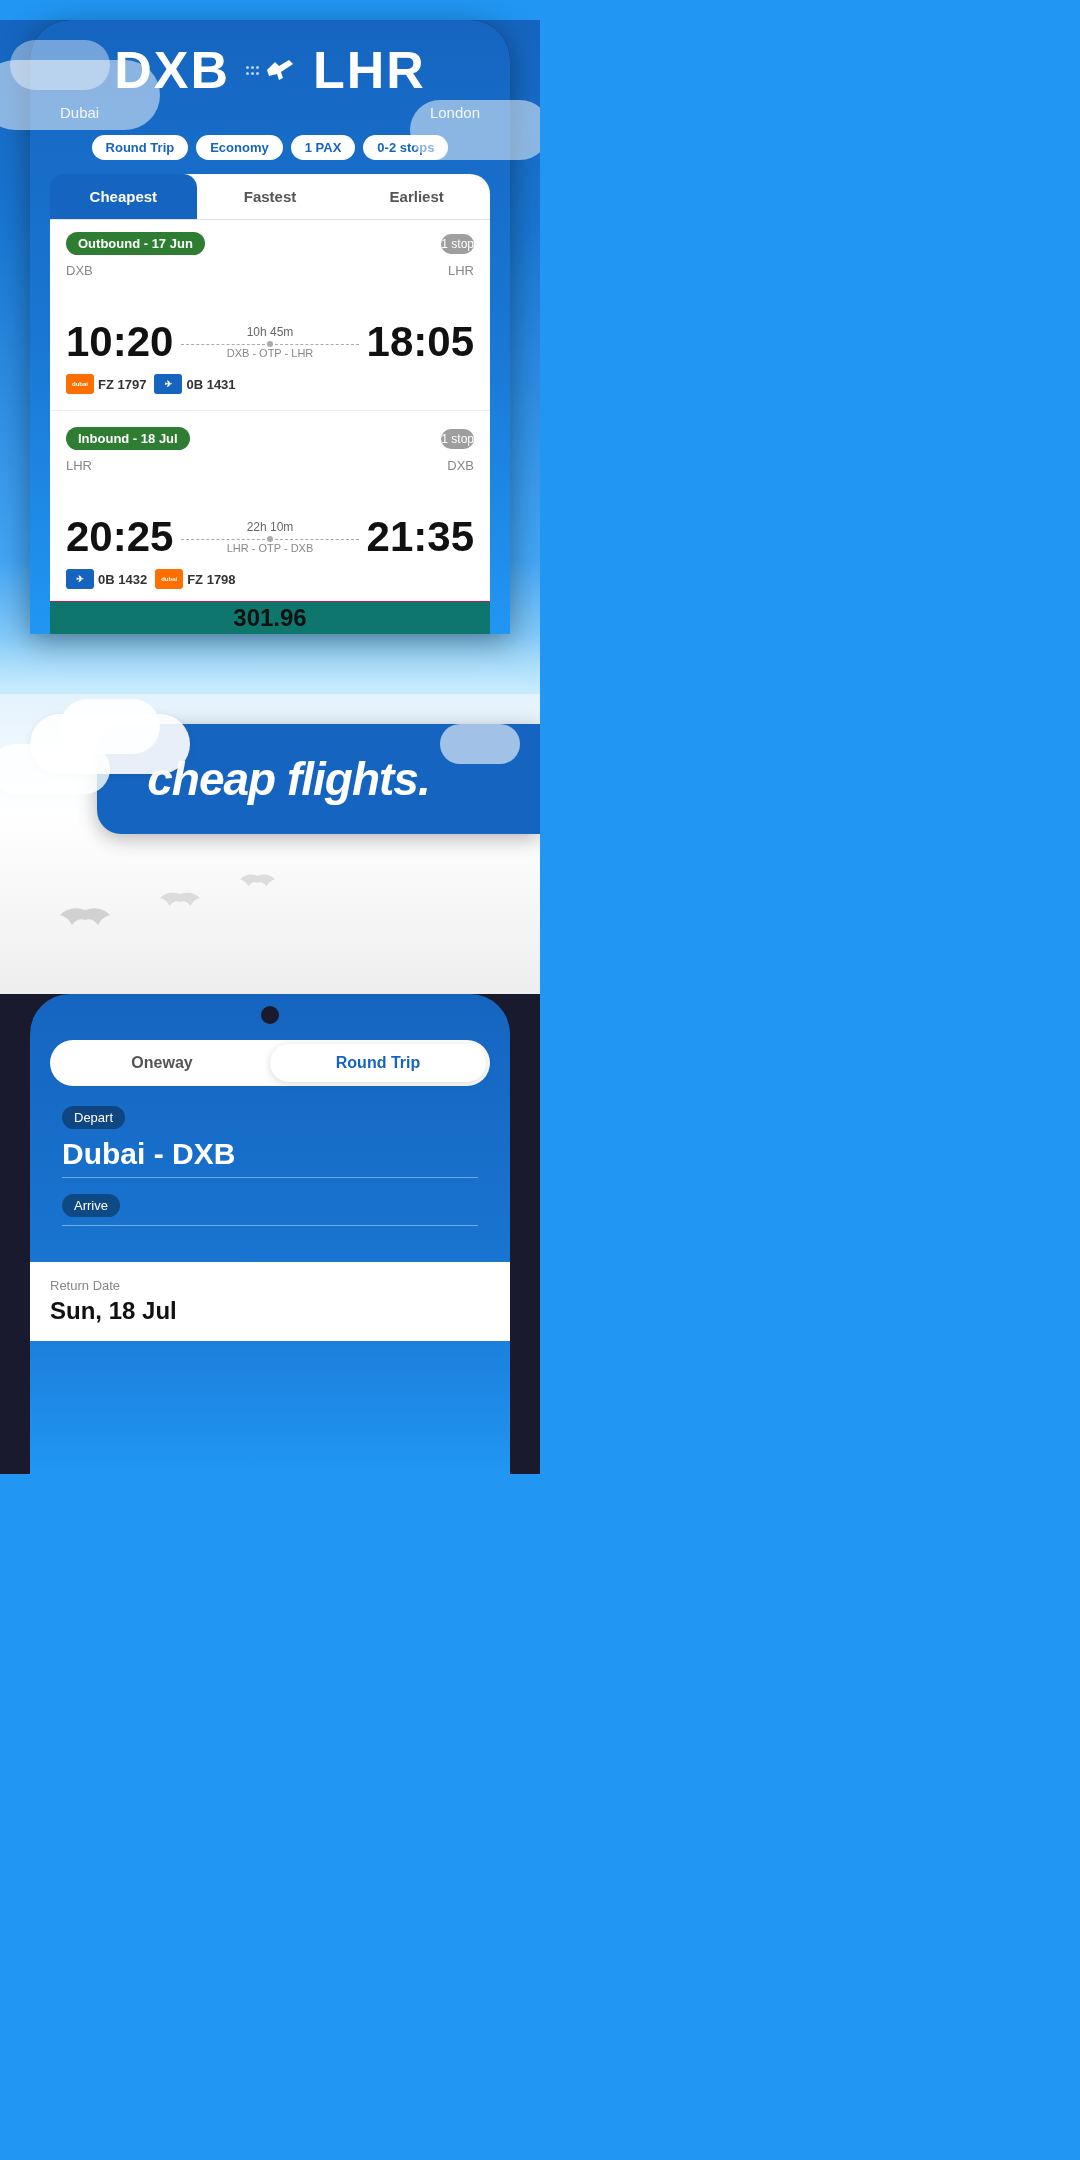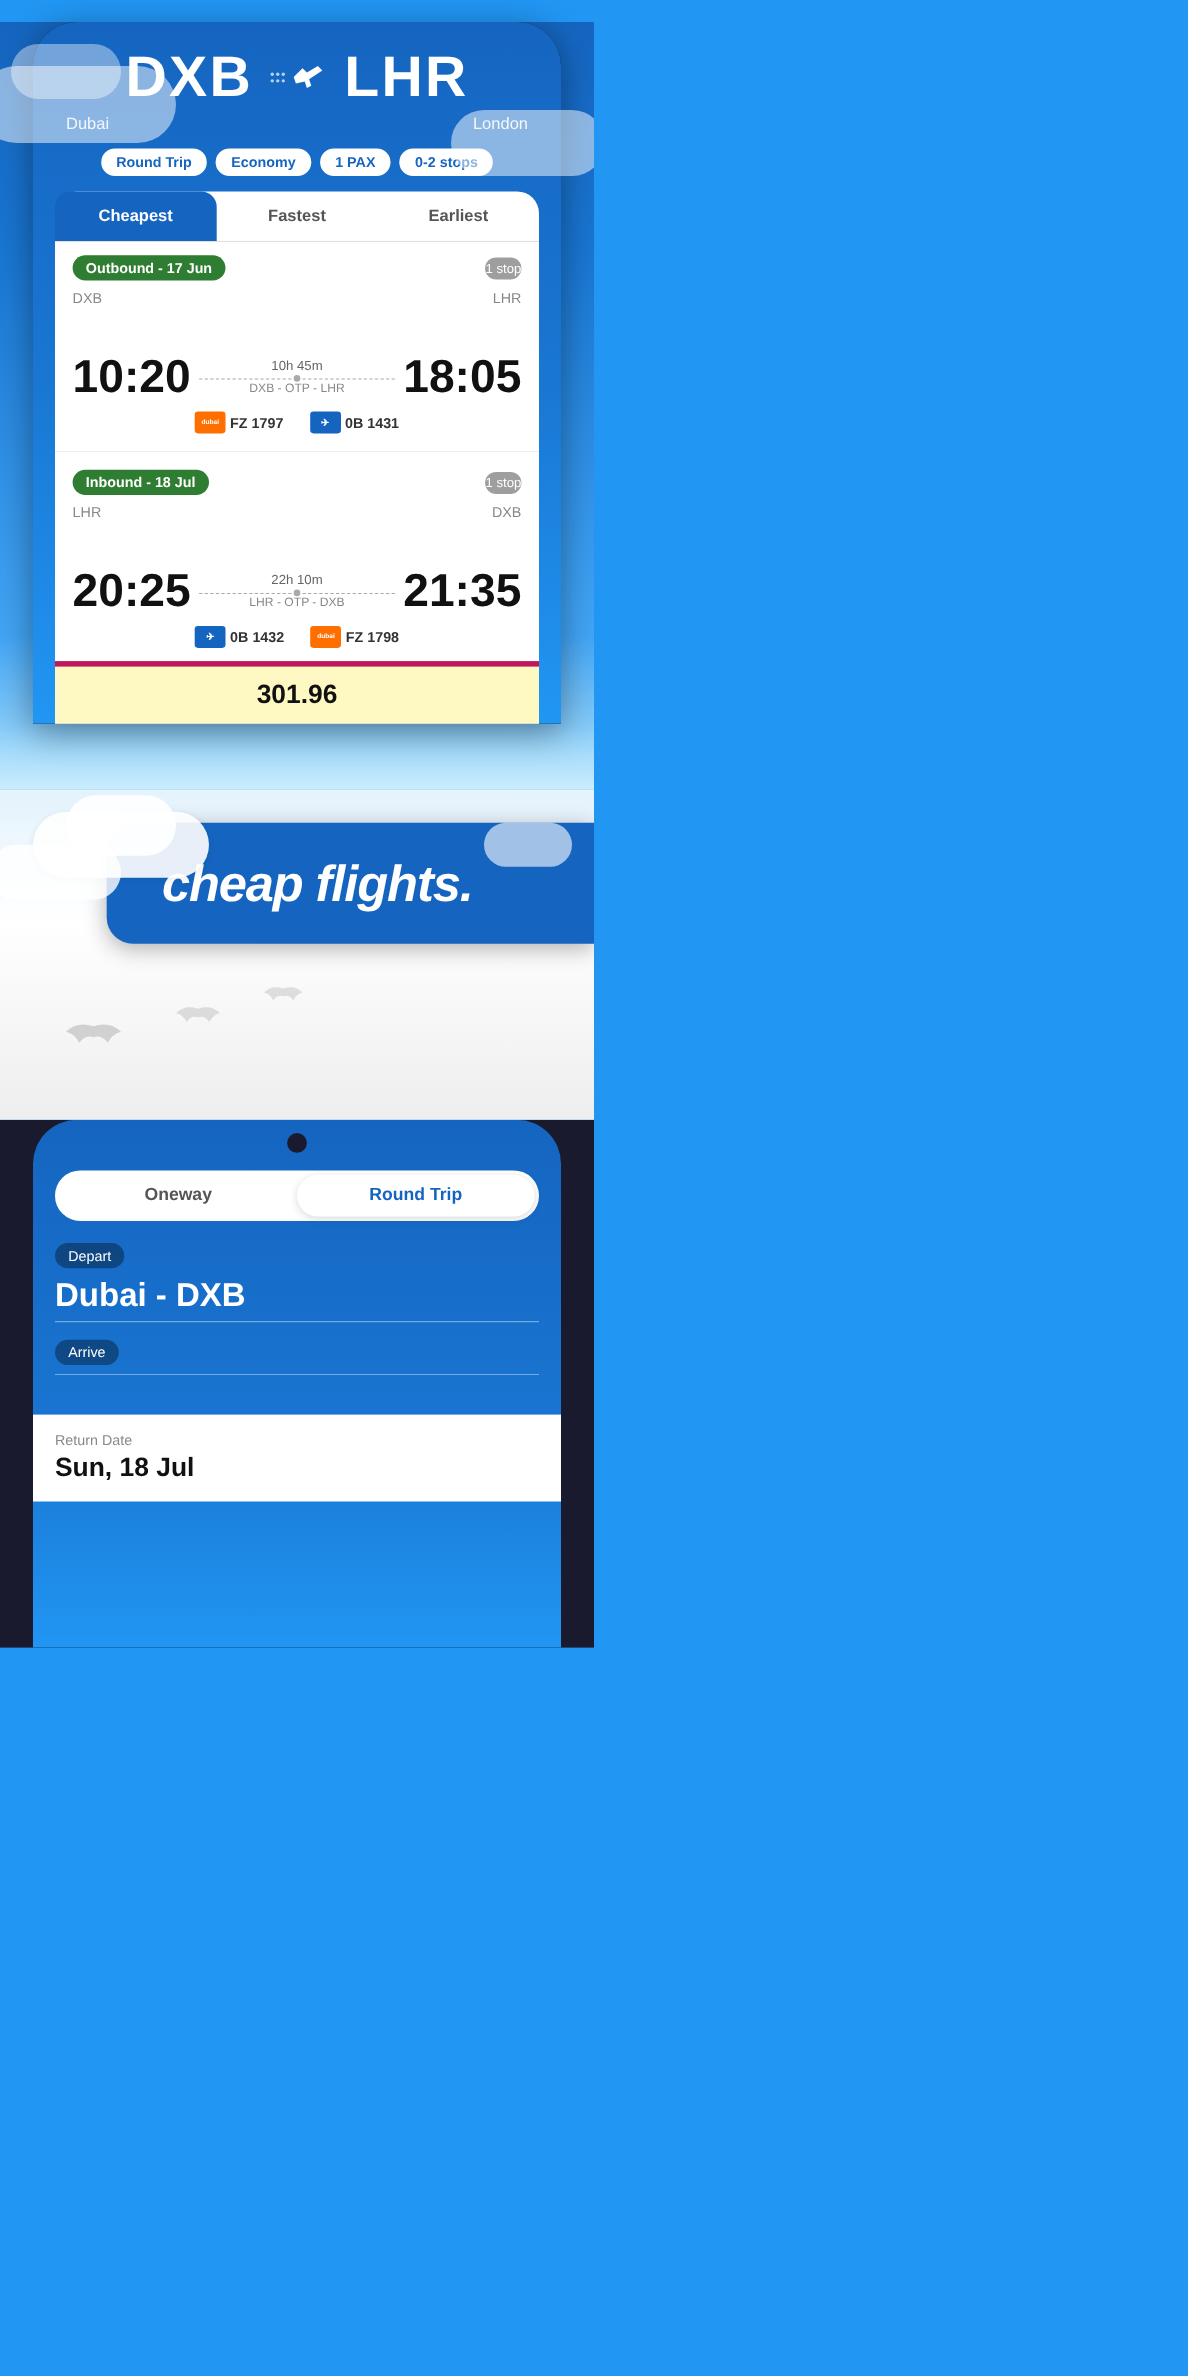--- a/index.html
+++ b/index.html
@@ -212,23 +212,22 @@
 
     .route-via {
       font-size: 11px;
       color: #888;
       text-align: center;
       display: block;
     }
 
     .airline-row {
       display: flex;
-      gap: 24px;
-      align-items: center;
-      justify-content: center;
+      gap: 8px;
+      align-items: center;
     }
 
     .airline-badge {
       display: flex;
       align-items: center;
       gap: 4px;
       font-size: 13px;
       font-weight: 600;
       color: #333;
     }
@@ -245,27 +244,27 @@
       color: white;
     }
 
     .logo-orange { background: #FF6F00; }
     .logo-blue { background: #1565C0; }
 
     .divider { border-top: 1px solid #eee; margin: 4px 0; }
 
     
     .price-peek {
-      background: #fef9c3;
+      background: #0f766e;
       text-align: center;
-      padding: 12px;
+      padding: 2px;
       font-size: 24px;
       font-weight: 900;
       color: #111;
-      border-top: 5px solid #be185d;
+      border-top: 1px solid #be185d;
     }
 
     
     .middle-section {
       background: linear-gradient(180deg, #B3E5FC 0%, #ffffff 30%, #f5f5f5 60%, #ddd 100%);
       position: relative;
       padding: 30px 0 80px;
       min-height: 300px;
       display: flex;
       align-items: flex-start;
@@ -343,21 +342,21 @@
     }
 
     .toggle-option.roundtrip {
       color: #1565C0;
       background: white;
       box-shadow: 0 2px 8px rgba(0,0,0,0.15);
     }
 
     
     .search-form {
-      padding: 20px 20px;
+      padding: 20px 32px;
     }
 
     .form-label {
       background: rgba(0,0,0,0.35);
       color: white;
       border-radius: 14px;
       padding: 4px 12px;
       font-size: 13px;
       display: inline-block;
       margin-bottom: 8px;

